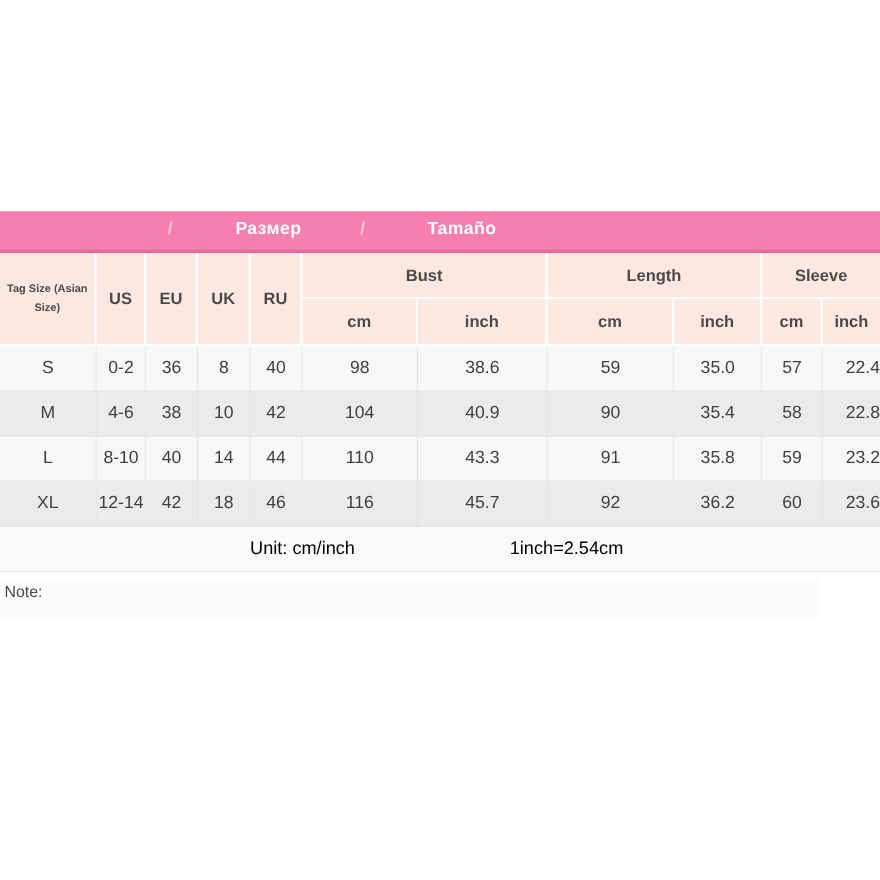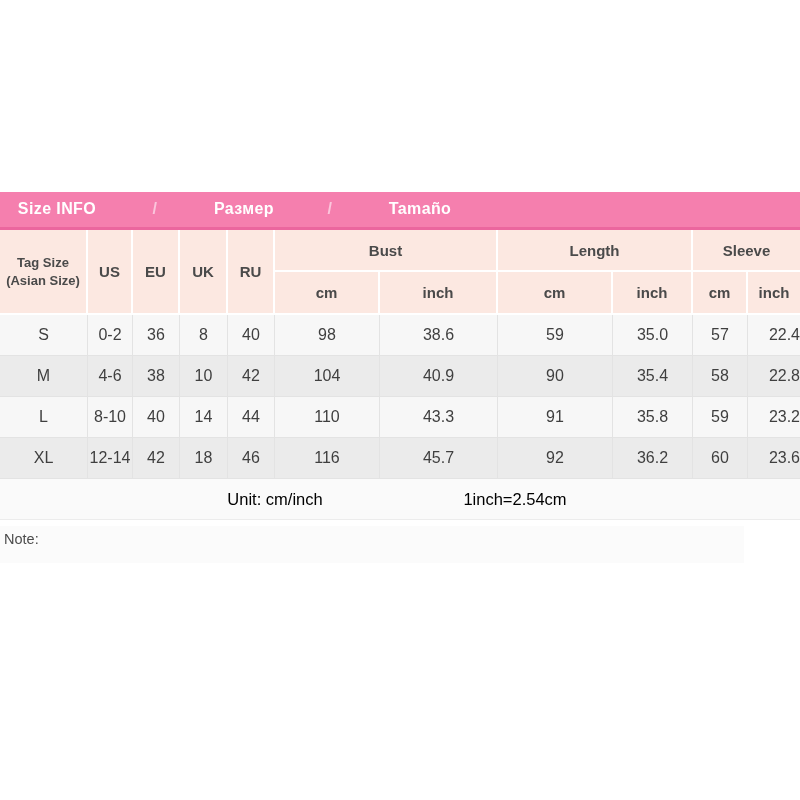--- a/index.html
+++ b/index.html
@@ -27,21 +27,21 @@
     box-sizing:border-box; padding:0; text-align:center; vertical-align:middle;
     font-family:"Liberation Sans", sans-serif;
   }
   .size-table .h {
     background:#fce8e1; color:#4a4a4a; font-weight:bold; font-size:15px;
     border-right:2px solid #ffffff; border-bottom:2px solid #ffffff;
   }
   .size-table .h.lastcol { border-right:none; }
   .size-table tr.hrow1 th { height:42px; }
   .size-table tr.hrow2 th { height:43px; }
-  .size-table .corner { font-size:13px; line-height:18px; padding:0 1px; }
+  .size-table .corner { font-size:10px; line-height:18px; padding:0 1px; }
   .size-table .d {
     font-size:16px; color:#3f3f3f; height:41px;
     border-right:1px solid #e3e3e3; border-bottom:1px solid #e3e3e3;
   }
   .size-table td.d:last-child { border-right:none;text-align:right; }
   .size-table tr.row-light td { background:#f7f7f7; }
   .size-table tr.row-dark  td { background:#ebebeb; }
   .size-table td.foot {
     position:relative; height:41px; background:#fafafa;
     border-bottom:1px solid #ececec;
@@ -60,21 +60,20 @@
     color:#4b4b4b; font-size:14.5px; line-height:21.5px;
   }
   .note p { margin:0; }
 </style>
 </head>
 <body>
 
 <div class="sheet">
 
   <div class="titlebar">
-    <span class="bt" style="left:57px">Size INFO</span>
     <span class="bt slash" style="left:155px">/</span>
     <span class="bt" style="left:244px">Размер</span>
     <span class="bt slash" style="left:330px">/</span>
     <span class="bt" style="left:420px">Tamaño</span>
   </div>
 
   <table class="size-table">
     <colgroup>
       <col style="width:88px">
         <col style="width:45px">

